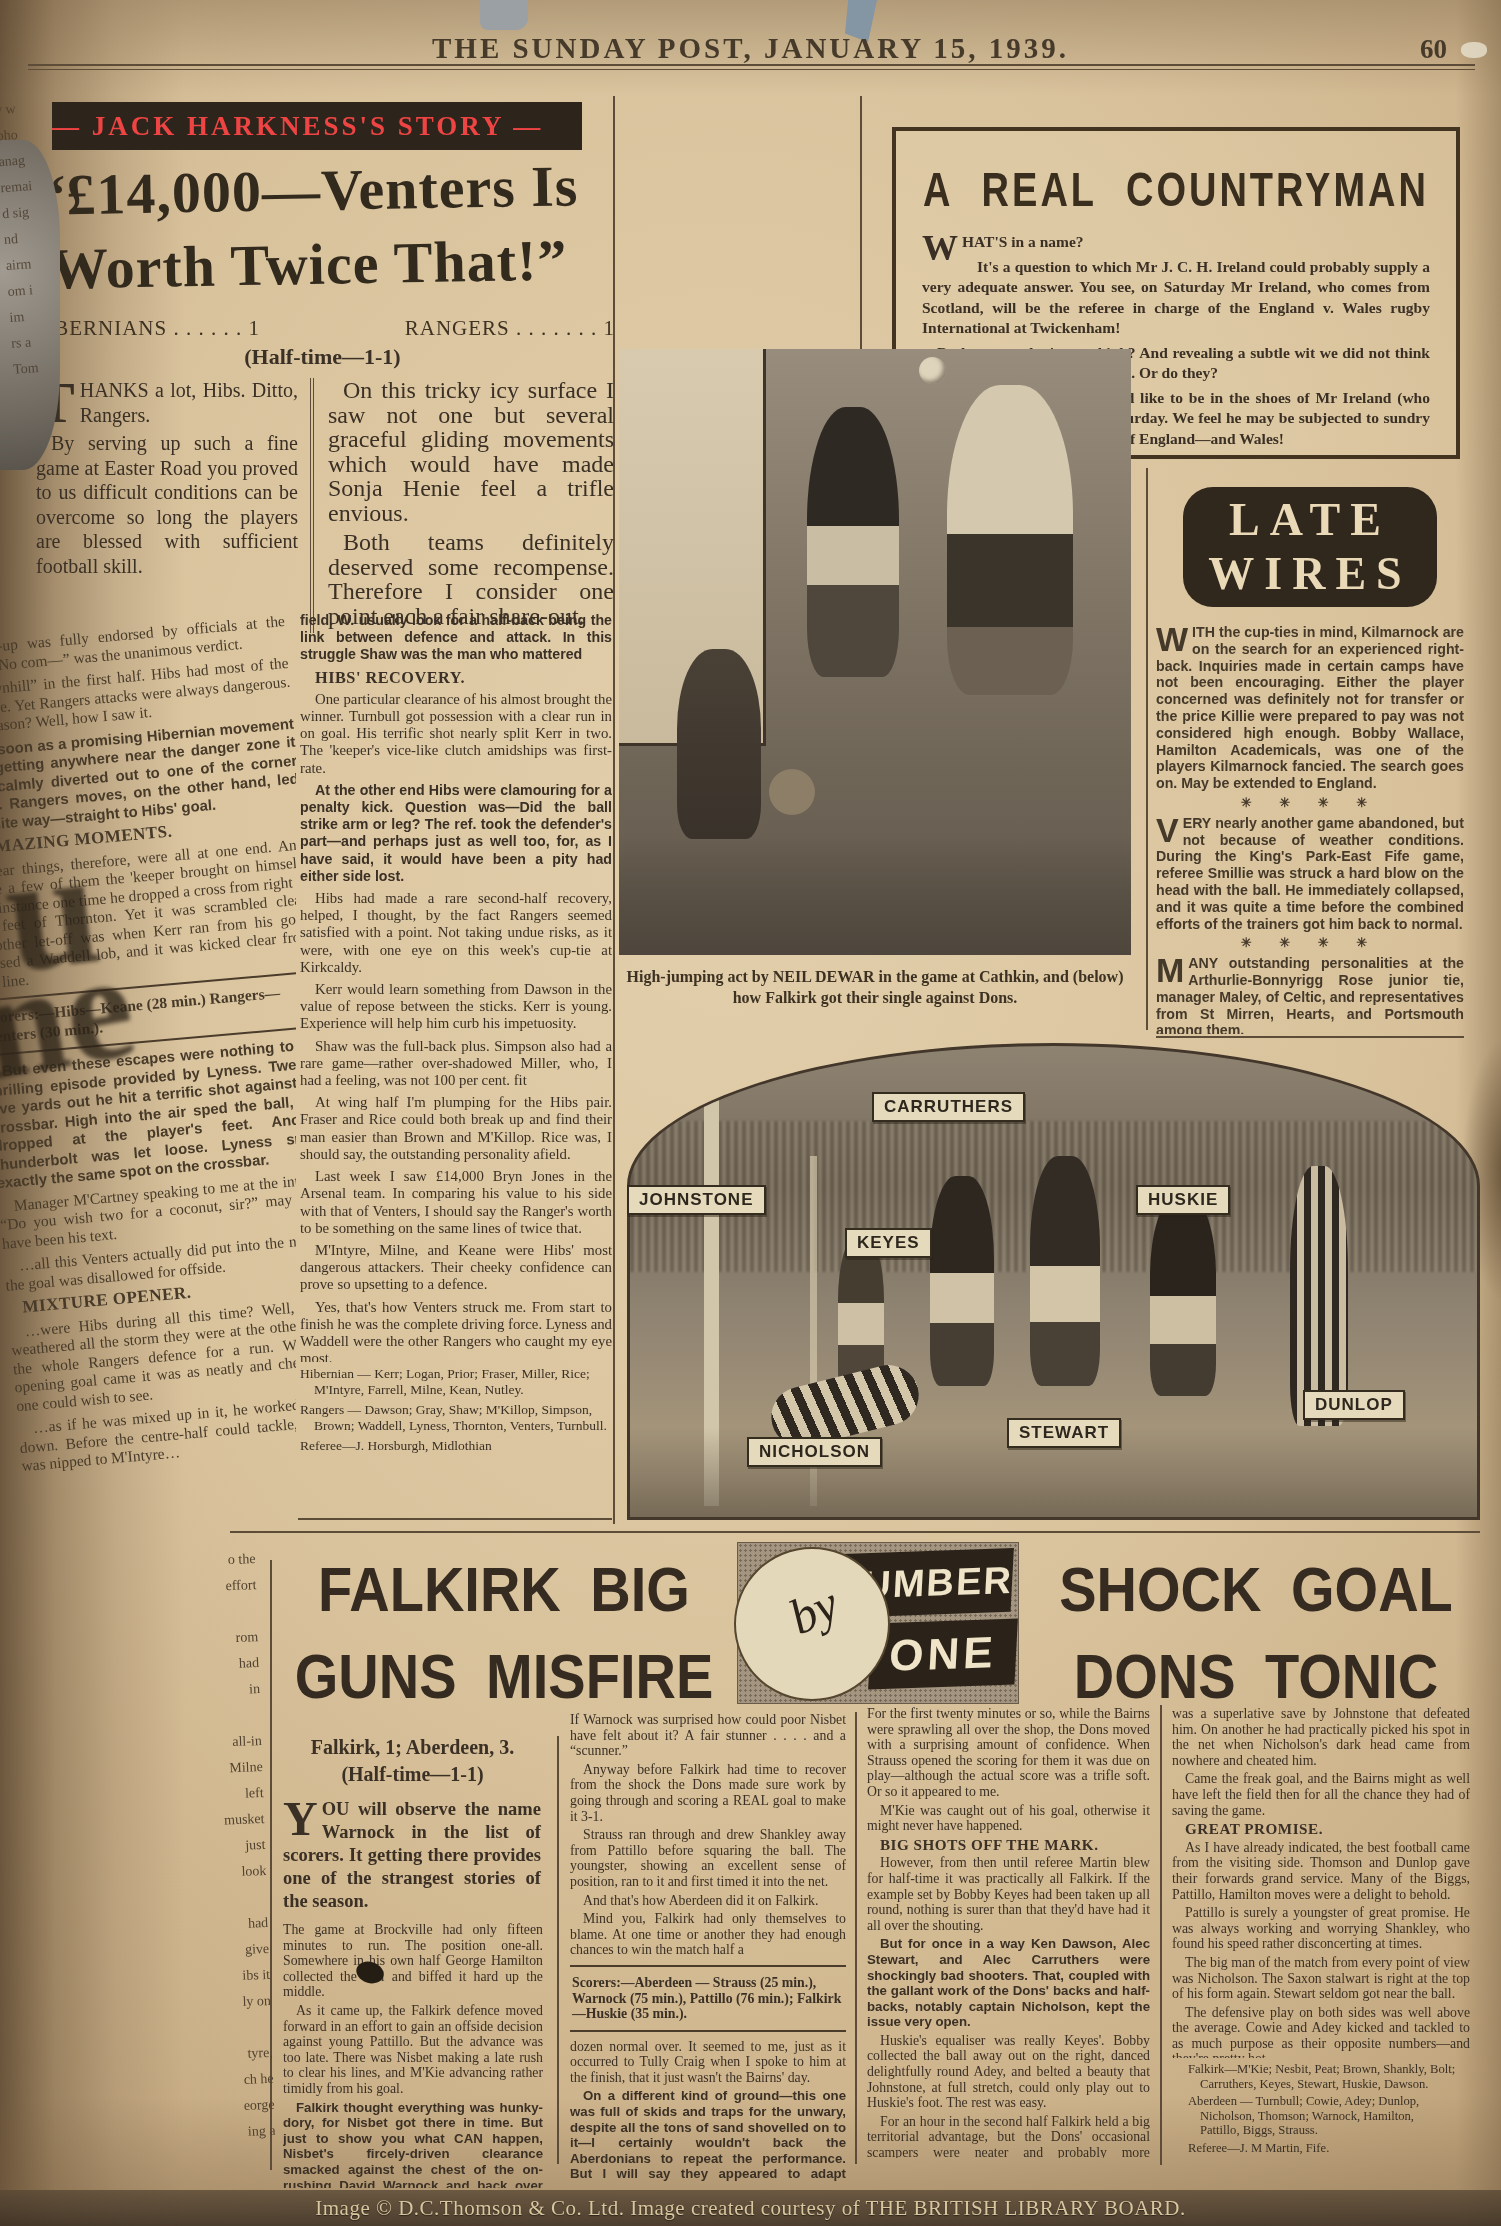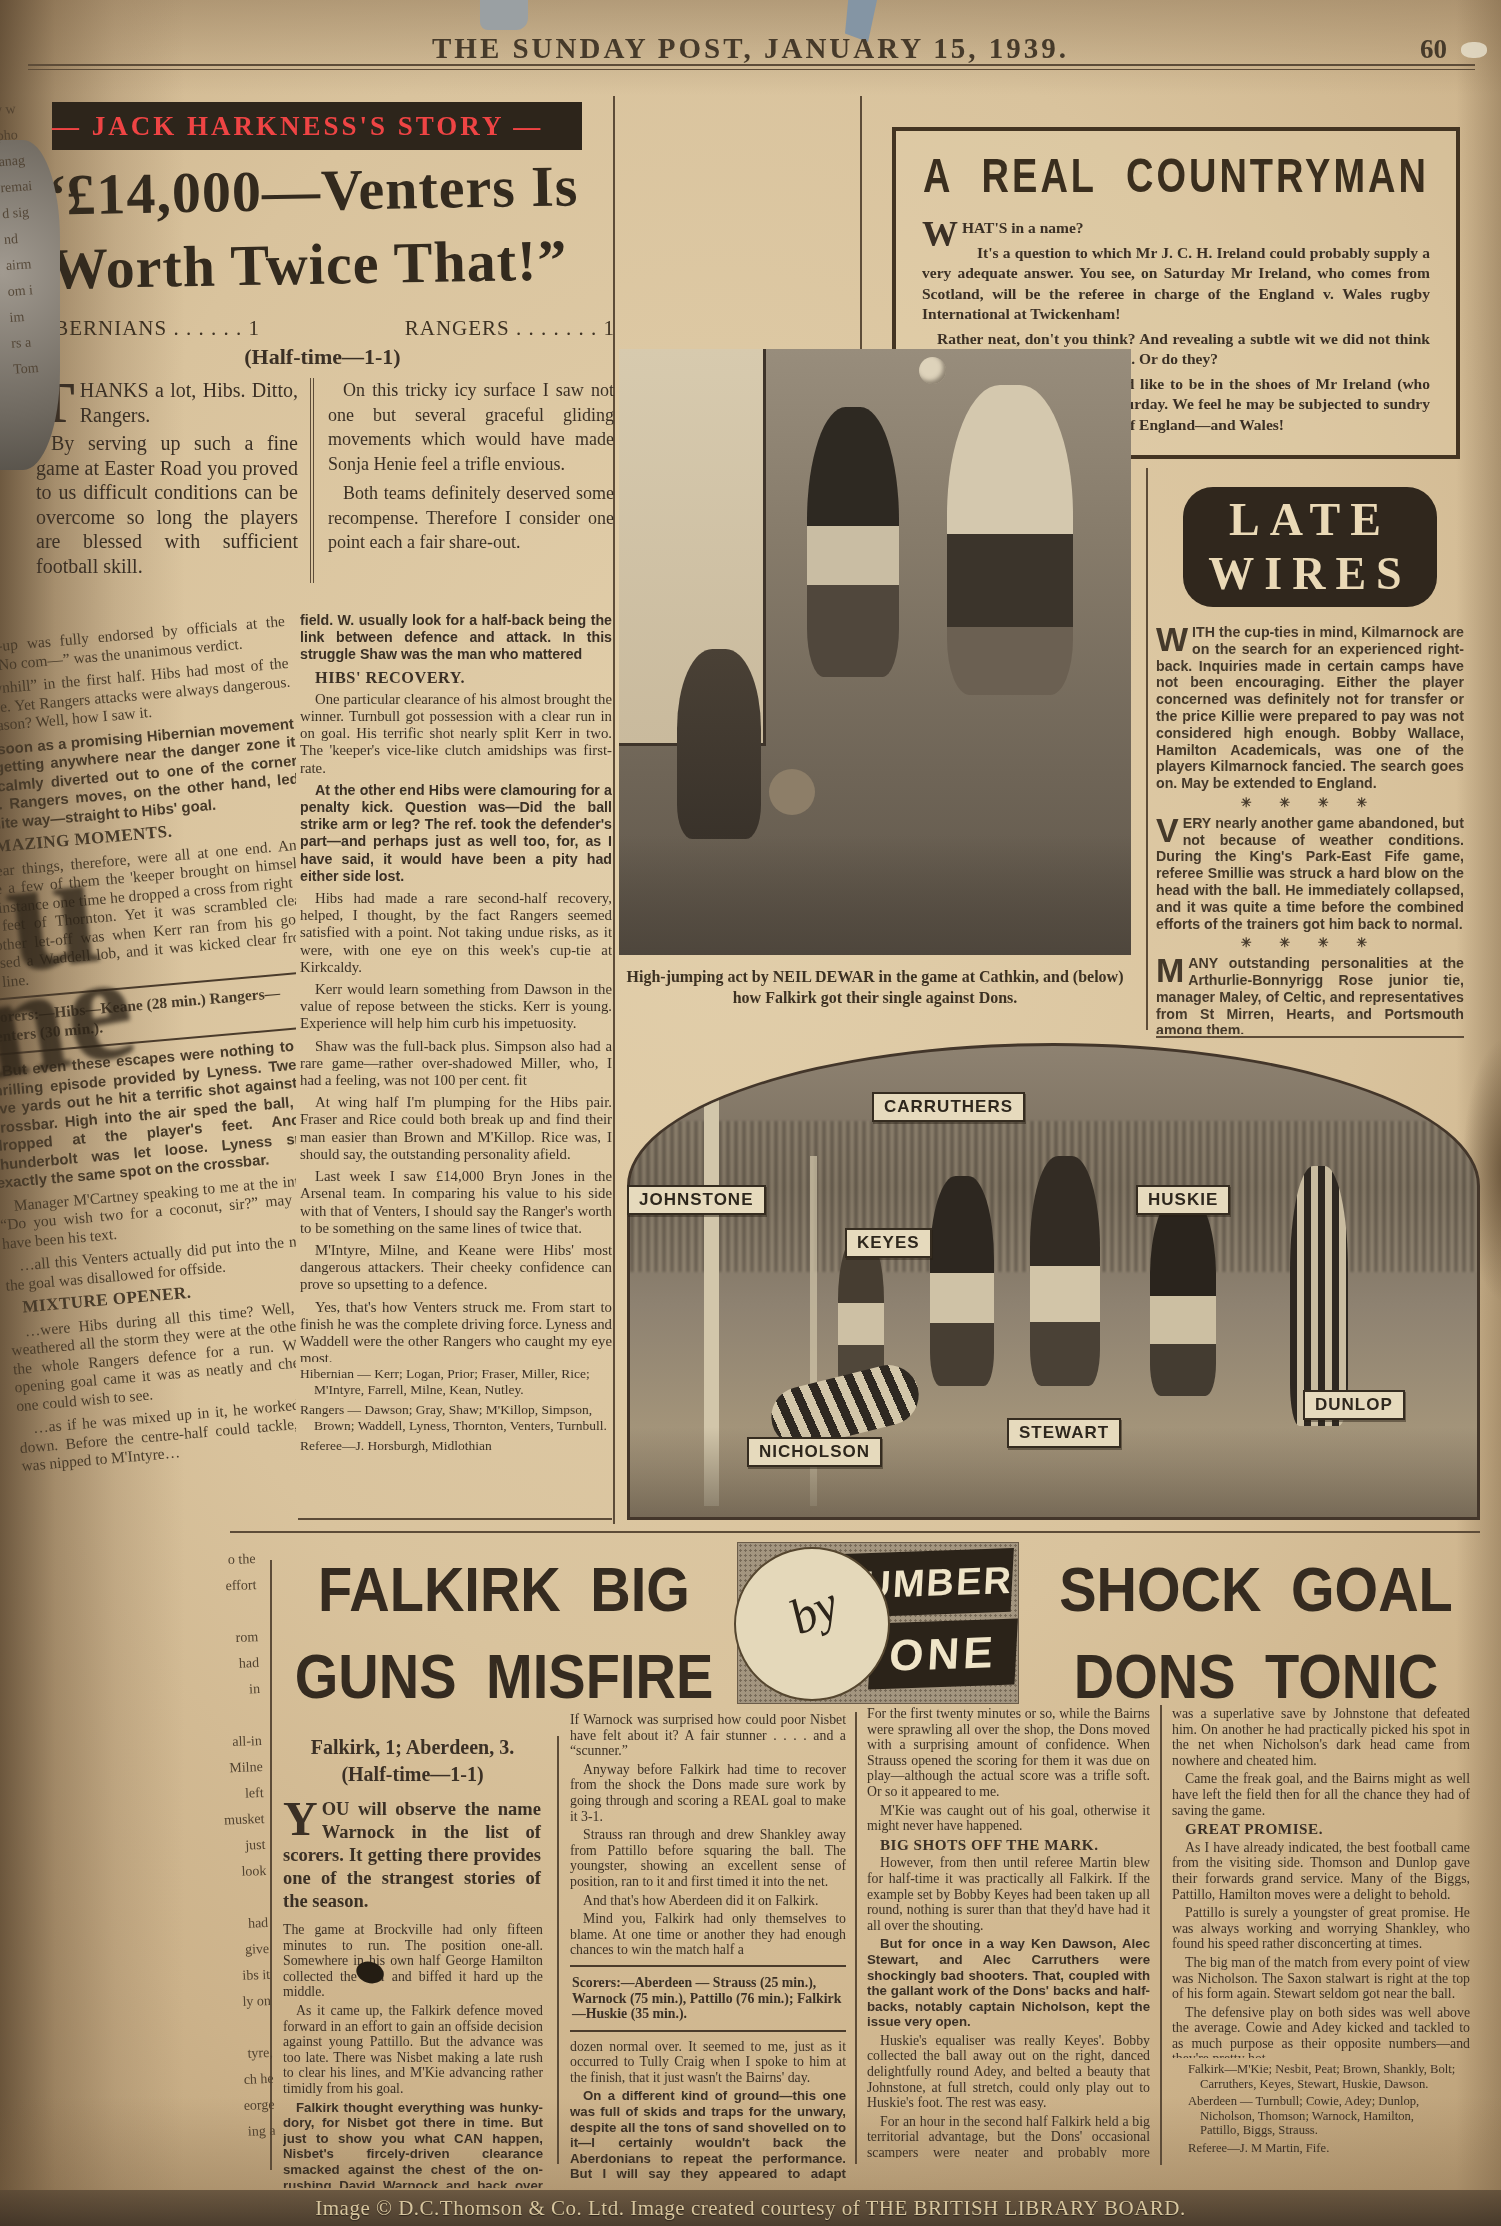--- a/index.html
+++ b/index.html
@@ -30,21 +30,21 @@
   .banner{position:absolute;left:52px;top:102px;width:530px;height:48px;background:#2d251b;color:#ef4444;
     text-align:left;line-height:48px;font-weight:bold;font-size:27px;letter-spacing:3px;}
   .headline{position:absolute;left:-6px;top:154px;width:628px;text-align:center;font-weight:bold;
     font-size:58px;line-height:74px;color:#332a1e;transform:rotate(-1deg);letter-spacing:1px;}
   .scores{position:absolute;left:30px;top:316px;width:585px;display:flex;justify-content:space-between;
     font-size:21px;letter-spacing:1px;color:#3e3223;}
   .halftime{position:absolute;left:30px;top:344px;width:585px;text-align:center;font-weight:bold;font-size:22px;}
   
   .intro{position:absolute;left:36px;top:378px;width:578px;display:flex;}
   .intro-l{width:262px;font-size:20px;line-height:24.5px;text-align:justify;}
-  .intro-r{flex:1;margin-left:12px;border-left:4px double #5d4c38;padding-left:14px;font-size:18px;line-height:24.5px;text-align:justify;}
+  .intro-r{flex:1;margin-left:12px;border-left:4px double #5d4c38;padding-left:14px;font-size:24px;line-height:24.5px;text-align:justify;}
   .dc{float:left;font-weight:bold;font-size:44px;line-height:36px;padding:1px 4px 0 0;}
   .dc-big{float:left;font-weight:bold;font-size:58px;line-height:46px;padding:2px 5px 0 0;}
   p.np{margin:0 0 5px;text-indent:15px;}
   p.np.nf{text-indent:0;}
   .col{text-align:justify;}
   .gb{font-family:"Liberation Sans",sans-serif;font-weight:bold;font-size:.96em;}
   .sub{font-weight:bold;text-indent:0;margin:7px 0 4px;font-size:1.1em;letter-spacing:.5px;}
   
   .edge-col{position:absolute;left:0;top:612px;width:296px;height:975px;overflow:hidden;}
   .edge-inner{position:absolute;left:-52px;top:0;width:336px;transform:rotate(-5deg);transform-origin:top right;
@@ -54,21 +54,21 @@
   .edge-photo{position:absolute;left:-22px;top:140px;width:82px;height:330px;
     background:radial-gradient(circle at 30% 40%, #a19a90, #6f6960 70%, #57524a);border-radius:0 45% 45% 0 / 0 30% 30% 0;}
   .ghost{position:absolute;font-weight:bold;color:rgba(42,33,22,.78);filter:blur(2px);}
   .scorebox{border-top:2px solid #4a3b2b;border-bottom:2px solid #4a3b2b;padding:8px 2px;margin:7px 0;
     font-weight:bold;text-align:left;text-indent:0;}
   .mid-col{position:absolute;left:300px;top:612px;width:312px;height:750px;overflow:hidden;font-size:14.8px;line-height:17.2px;}
   .mid-teams{position:absolute;left:300px;top:1366px;width:312px;font-size:13.5px;line-height:16px;}
   .mid-teams p{margin:0 0 4px;text-indent:-14px;padding-left:14px;}
   
   .countrybox{position:absolute;left:892px;top:127px;width:568px;height:332px;border:4px solid #433422;
-    background:rgba(230,214,180,.25);box-sizing:border-box;padding:14px 26px 0;}
+    background:rgba(230,214,180,.25);box-sizing:border-box;padding:28px 26px 0;}
   .country-title{text-align:center;font-family:"Liberation Sans",sans-serif;font-weight:bold;font-size:38px;
     letter-spacing:3px;word-spacing:16px;color:#3a2e1e;transform:scaleY(1.25);transform-origin:top;margin:4px 0 26px;}
   .countrybox p{font-weight:bold;font-size:15.5px;line-height:20.5px;margin:0 0 4px;text-align:justify;text-indent:15px;}
   .countrybox p.nf{text-indent:0;}
   
   .wires-badge{position:absolute;left:1183px;top:487px;width:254px;height:120px;background:#30271d;border-radius:30px;
     color:#ead9b6;text-align:center;font-weight:bold;font-size:46px;line-height:54px;letter-spacing:10px;padding-top:6px;box-sizing:border-box;}
   .wires-col{position:absolute;left:1156px;top:624px;width:308px;height:410px;overflow:hidden;
     font-family:"Liberation Sans",sans-serif;font-weight:bold;font-size:14.2px;line-height:16.8px;color:#45392a;text-align:justify;}
   .wires-col p{margin:0 0 3px;}

